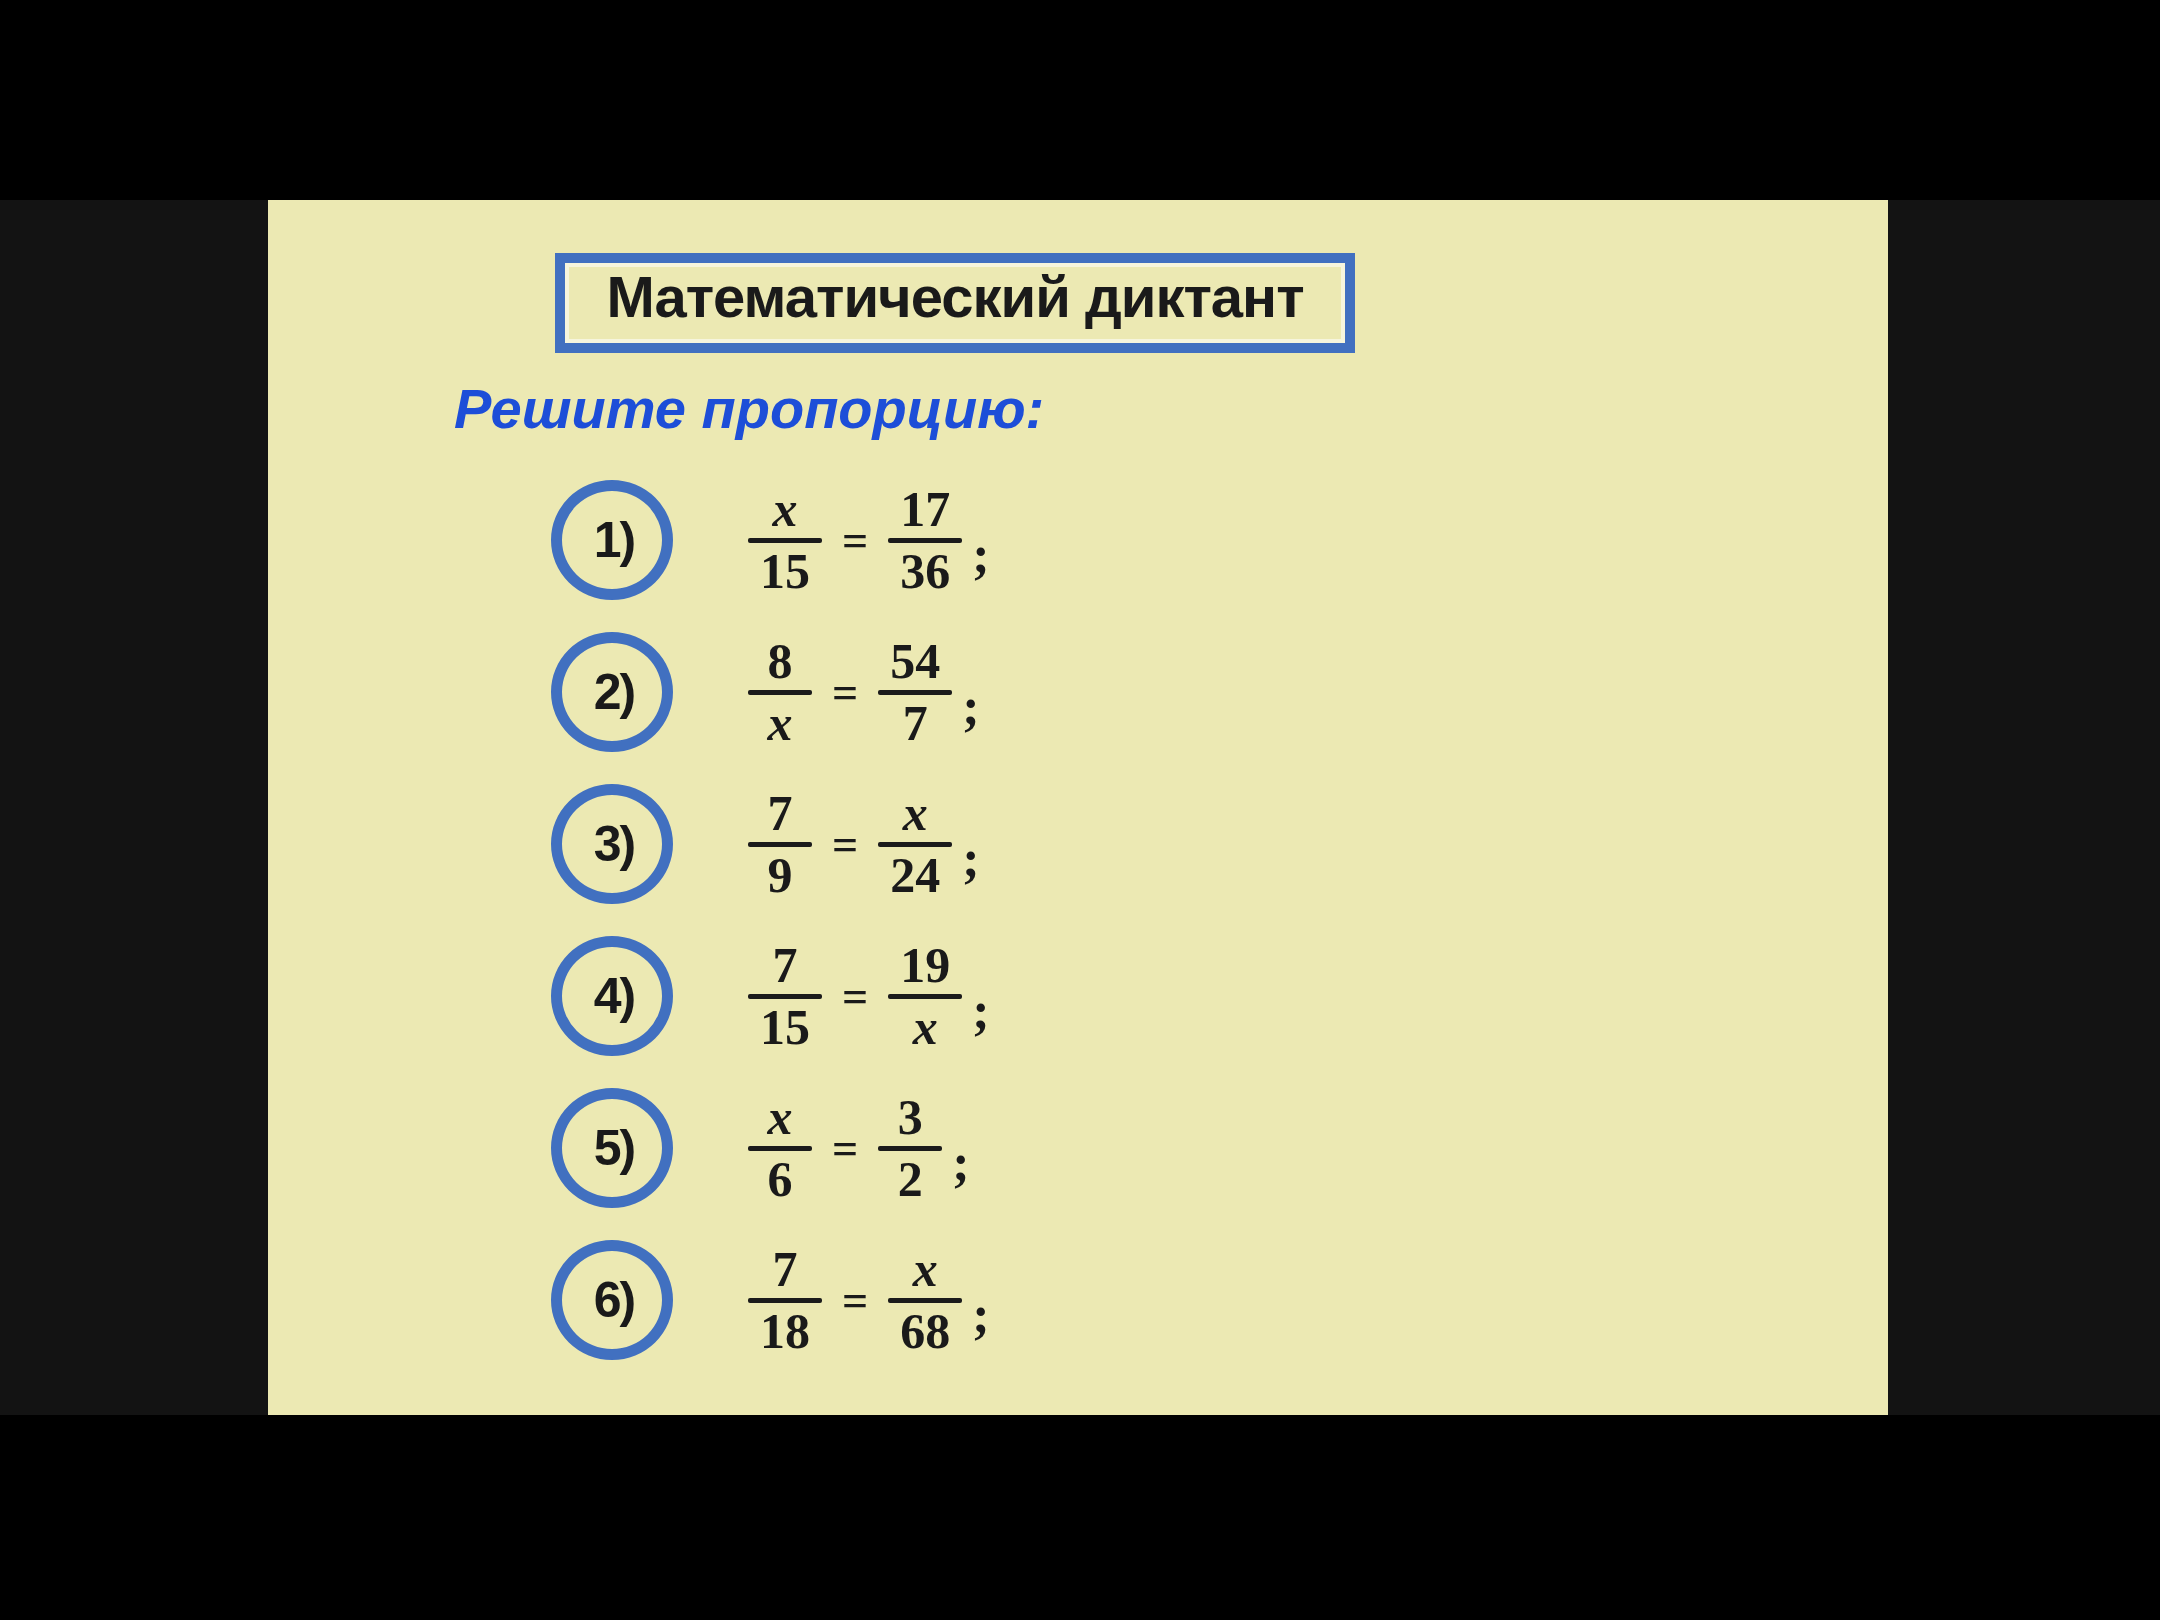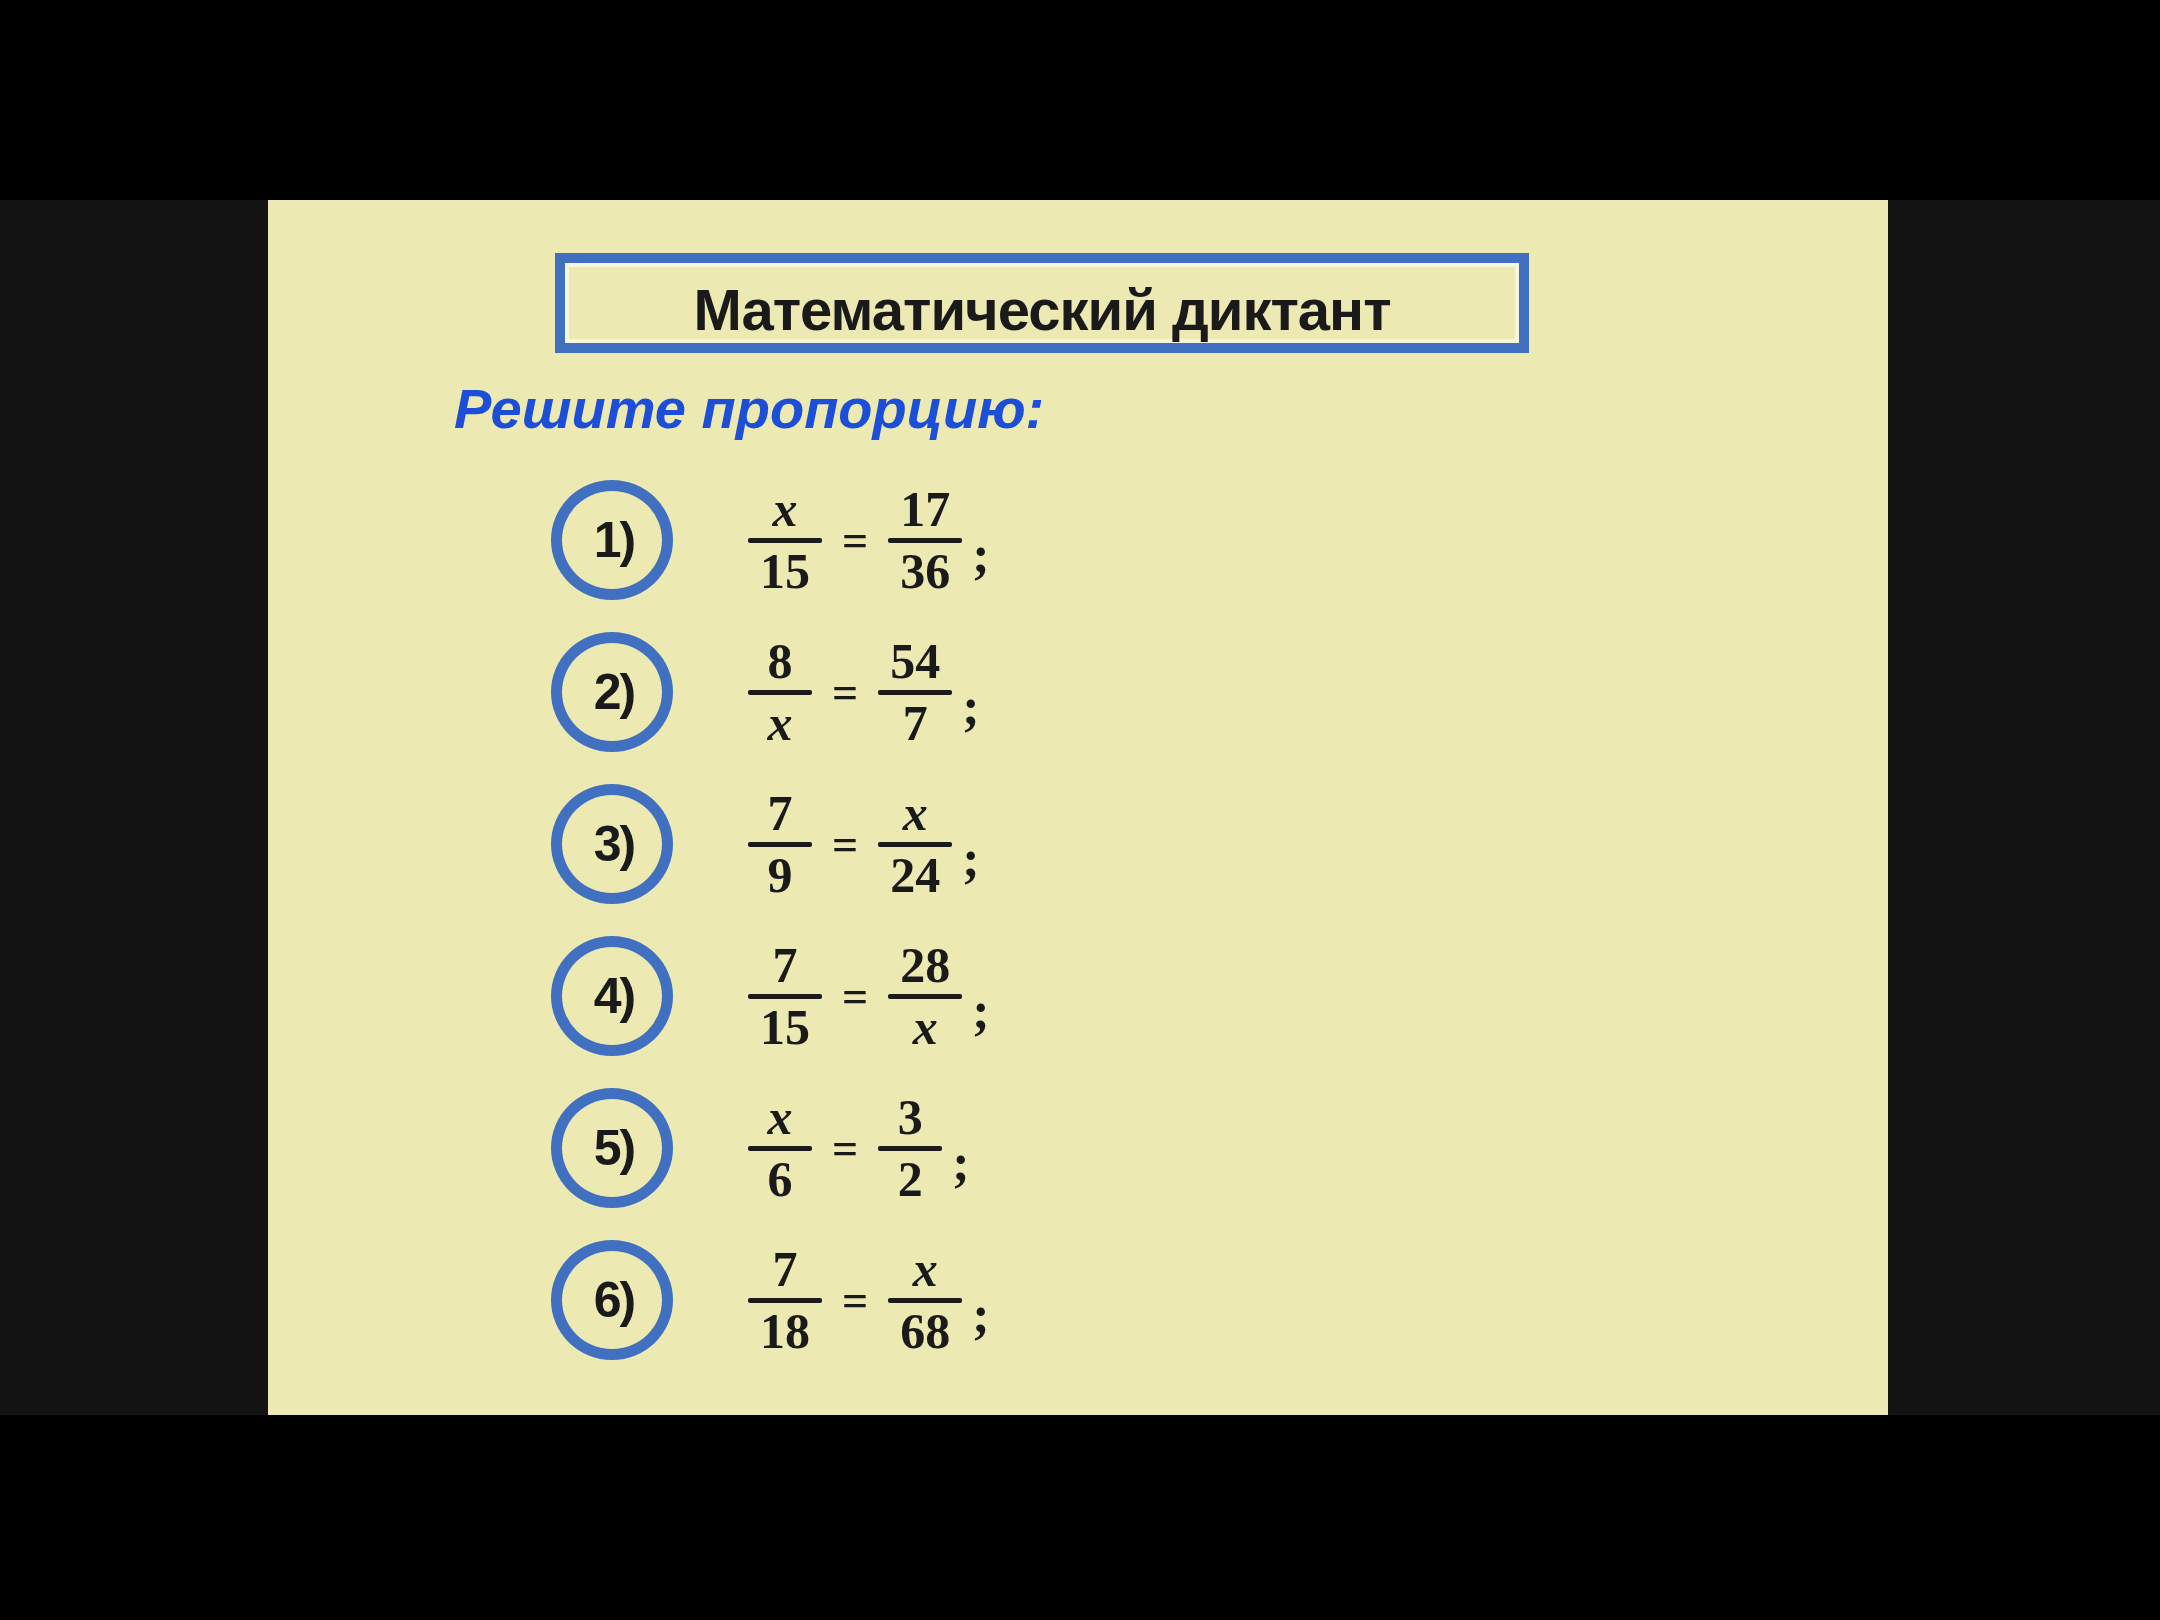--- a/index.html
+++ b/index.html
@@ -31,27 +31,27 @@
     left: 268px;
     top: 200px;
     width: 1620px;
     height: 1215px;
     background: #ECE9B3;
   }
   .title-box {
     position: absolute;
     left: 287px;
     top: 53px;
-    width: 974px;
+    width: 800px;
     height: 100px;
     box-sizing: border-box;
     border: 10px solid #4170C0;
     box-shadow: inset 0 0 0 4px rgba(255,255,255,0.55);
     display: flex;
-    align-items: flex-end;
+    align-items: flex-start;
     justify-content: center;
   }
   .title-text {
     font-weight: 700;
     font-size: 58px;
     color: #1A1A1A;
     letter-spacing: -1px;
     white-space: nowrap;
   }
   .instruction {
@@ -224,21 +224,21 @@
       <span class="circle-label">4)</span>
     </div>
     <div class="equation">
       <span class="frac">
         <span class="num">7</span>
         <span class="bar"></span>
         <span class="den">15</span>
       </span>
       <span class="eq">=</span>
       <span class="frac">
-        <span class="num">28</span>
+        <span class="num">19</span>
         <span class="bar"></span>
         <span class="den var">x</span>
       </span>
       <span class="semi">;</span>
     </div>
   </div>
 
   <div class="row">
     <div class="circle">
       <span class="circle-label">5)</span>

